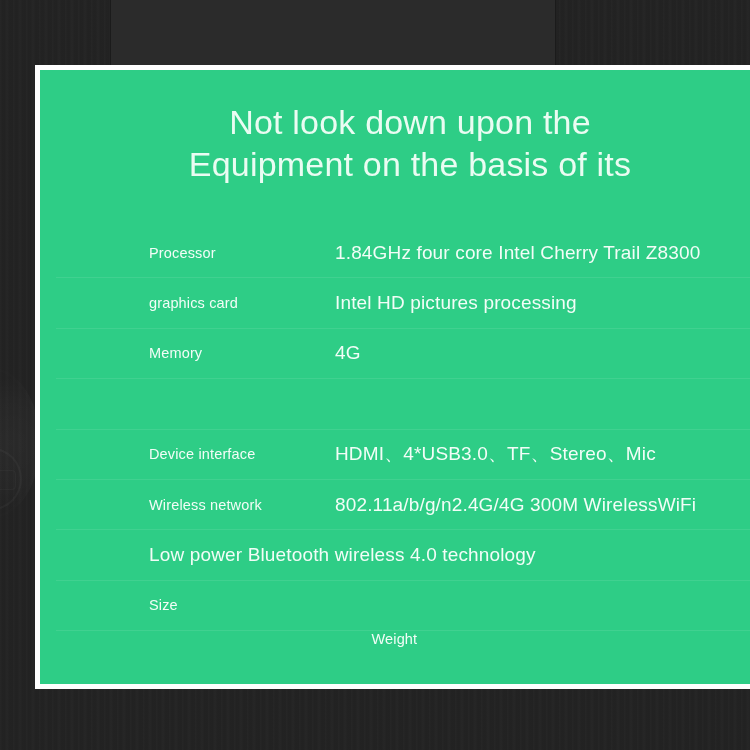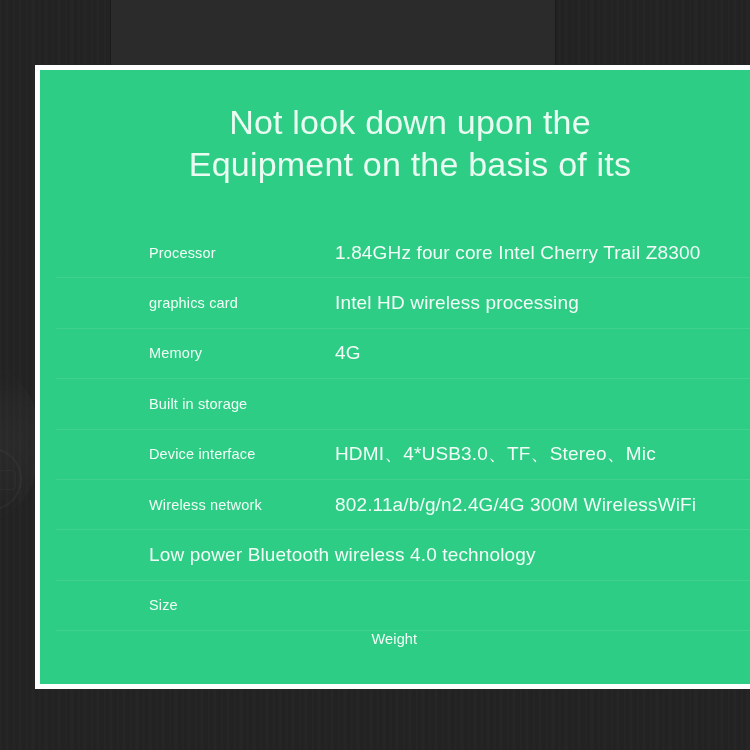--- a/index.html
+++ b/index.html
@@ -147,28 +147,27 @@
 Equipment on the basis of its</div>
 
       <div class="spec-table">
 
       <div class="spec-row">
             <div class="spec-label">Processor</div>
             <div class="spec-value">1.84GHz   four core  Intel Cherry Trail Z8300</div>
           </div>
           <div class="spec-row">
             <div class="spec-label">graphics card</div>
-            <div class="spec-value">Intel  HD wireless processing</div>
+            <div class="spec-value">Intel  HD pictures processing</div>
           </div>
           <div class="spec-row">
             <div class="spec-label">Memory</div>
             <div class="spec-value">4G</div>
           </div>
           <div class="spec-row">
-            <div class="spec-label">Built in storage</div>
           </div>
           <div class="spec-row">
             <div class="spec-label">Device interface</div>
             <div class="spec-value">HDMI、4*USB3.0、TF、Stereo、Mic</div>
           </div>
           <div class="spec-row">
             <div class="spec-label">Wireless network</div>
             <div class="spec-value">802.11a/b/g/n2.4G/4G  300M WirelessWiFi</div>
           </div>
           <div class="spec-row">

